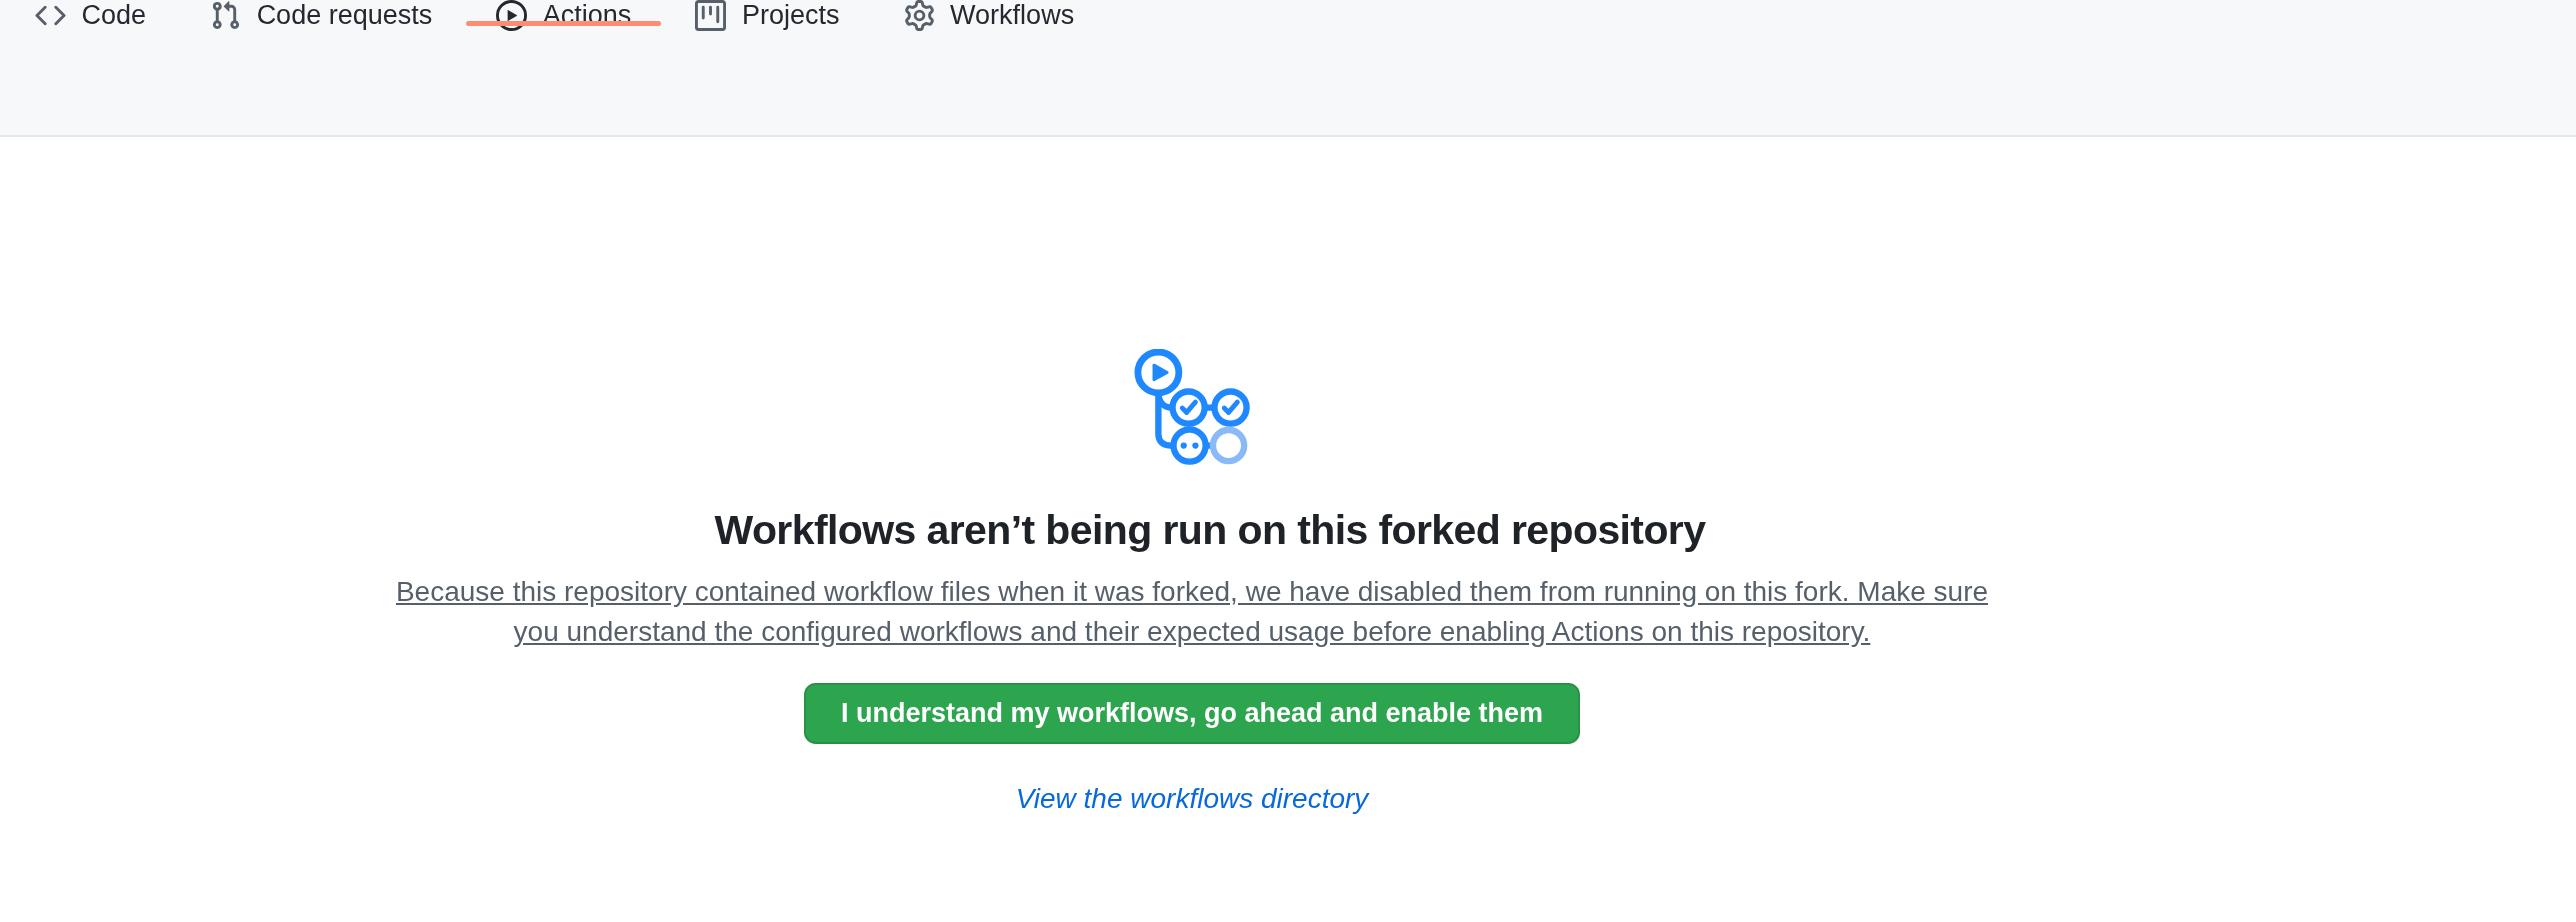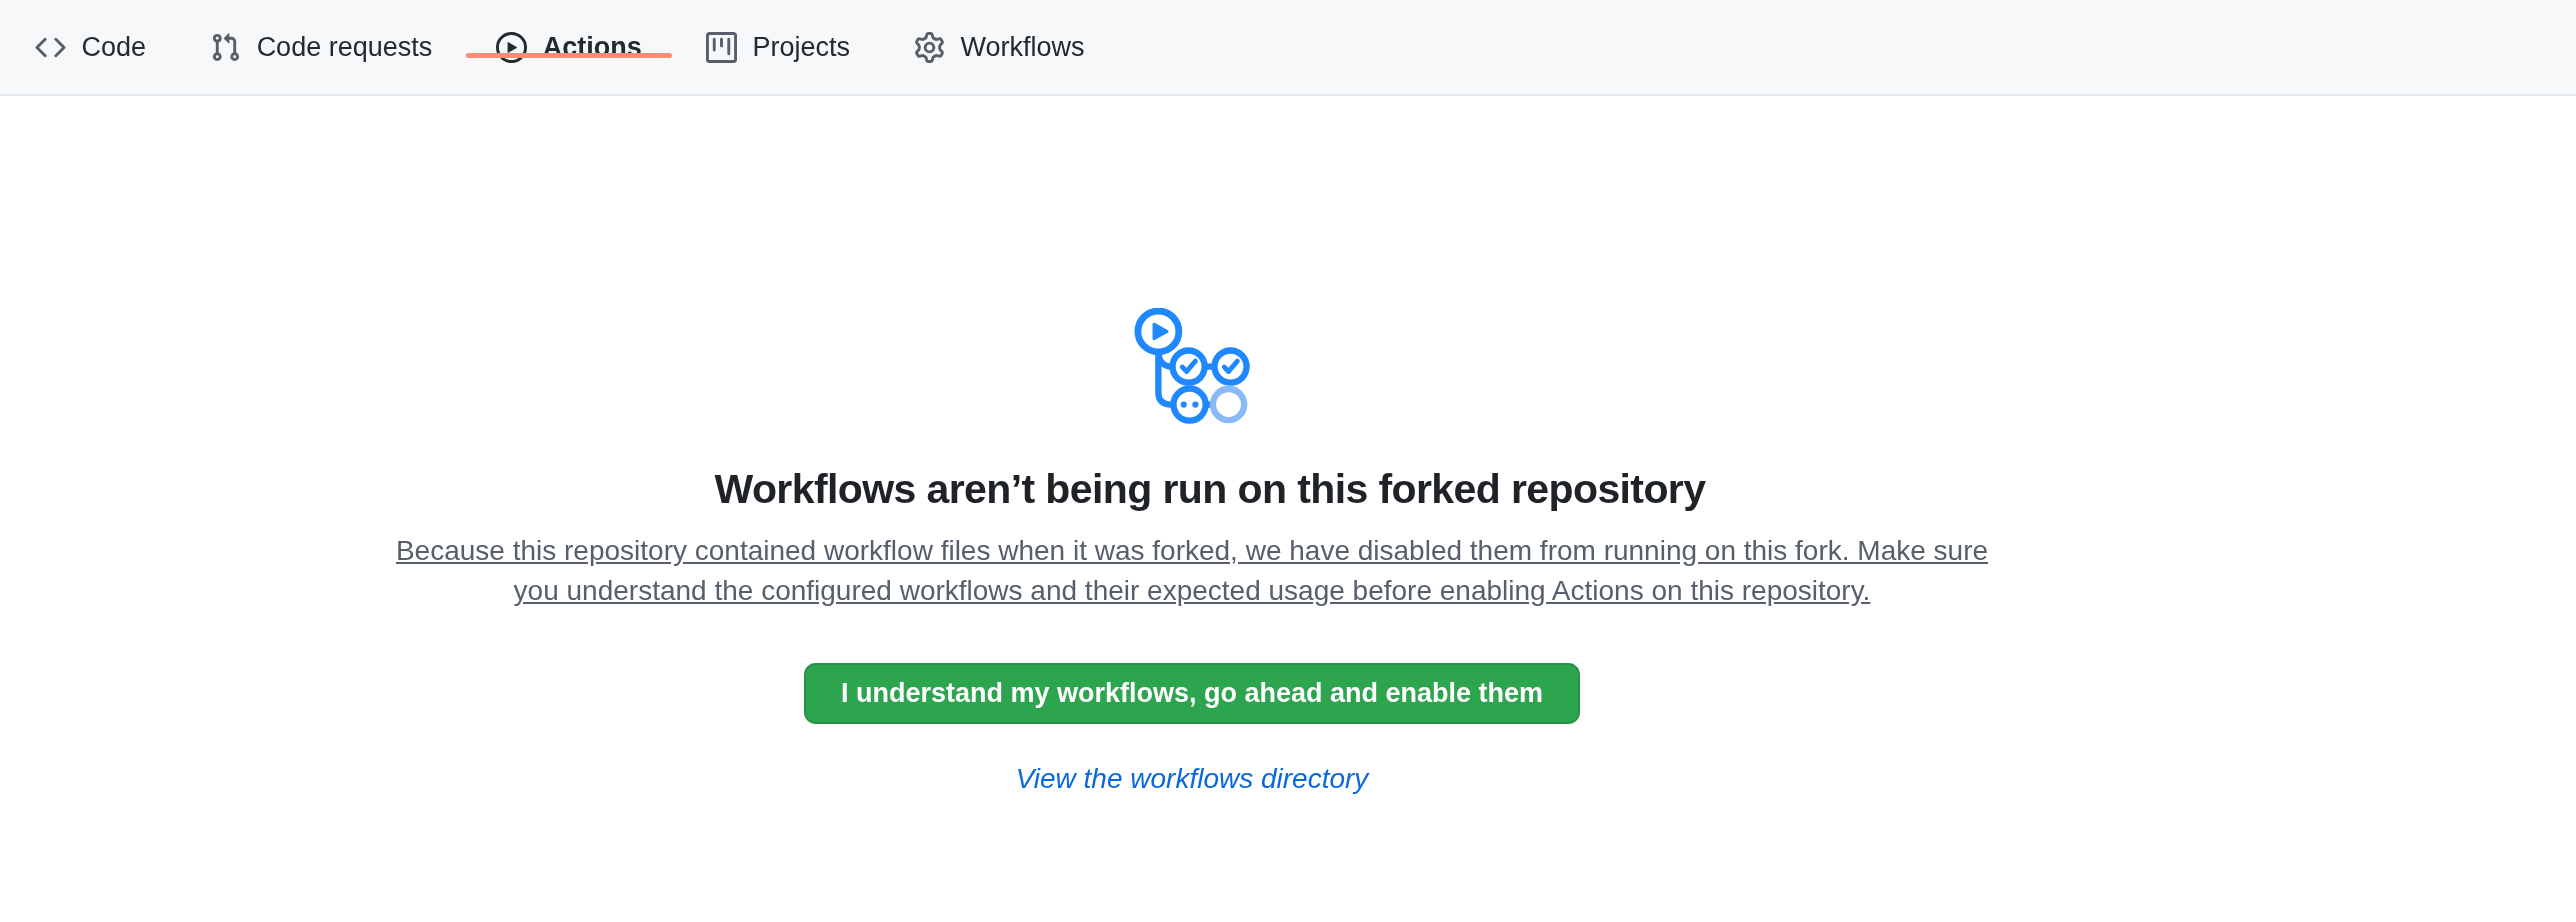--- a/index.html
+++ b/index.html
@@ -4,46 +4,46 @@
 <style>
   * { box-sizing: border-box; margin: 0; padding: 0; }
   html, body {
     width: 2576px; height: 923px;
     background: #ffffff;
     font-family: "Liberation Sans", "DejaVu Sans", sans-serif;
     overflow: hidden;
   }
   
   .topnav {
-    height: 96px;
+    height: 137px;
     background: var(--nav_bg);
     border-bottom: 2.9px solid var(--nav_border);
     display: flex;
-    align-items: center;
+    align-items: flex-start;
     padding-left: 2.9px;
   }
   .tab {
     position: relative;
     display: flex;
     align-items: center;
     gap: 15.6px;
     padding: 0 32px;
     font-size: 27px;
     line-height: 1;
     color: var(--tab_text);
     cursor: pointer;
     white-space: nowrap;
   }
   .tab .octicon {
     width: 31px; height: 31px;
     color: var(--tab_icon);
     flex: none;
     display: block;
   }
-  .tab.active { font-weight: 700; }
+  .tab.active { font-weight: 400; }
   .tab.active .octicon { color: var(--tab_text); }
   .tab.active::after {
     content: "";
     position: absolute;
     left: 2px; right: 2px; bottom: 4.9px;
     height: 4.9px;
     border-radius: 5.9px;
     background: var(--active_underline);
   }
   
@@ -65,21 +65,21 @@
     margin: 17.6px auto 0;
     max-width: 1642px;
     font-size: 28px;
     line-height: 1.45;
     color: var(--body_text);
     text-decoration: underline;
   }
   .enable-btn {
     display: inline-flex;
     align-items: center;
-    margin-top: 51px;
+    margin-top: 30px;
     height: 61px;
     padding: 0 35px;
     background: var(--button_bg);
     color: var(--button_text);
     border: 2px solid rgba(27,31,36,0.15);
     border-radius: 11.7px;
     font-family: inherit;
     font-size: 27px;
     font-weight: 700;
     cursor: pointer;

